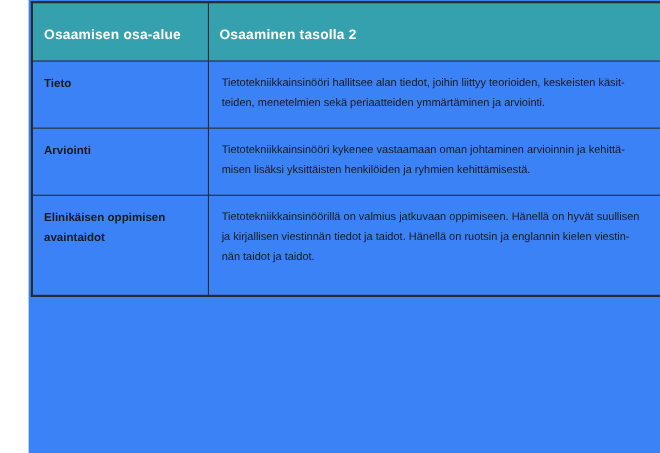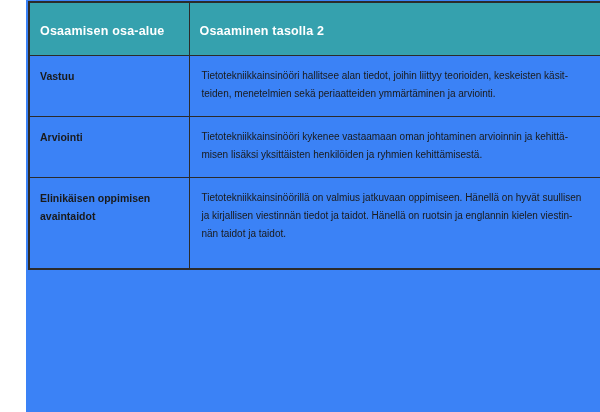--- a/index.html
+++ b/index.html
@@ -72,21 +72,21 @@
       <col class="c2">
     </colgroup>
     <thead>
       <tr>
         <th class="hdr-cell">Osaamisen osa-alue</th>
         <th class="hdr-cell">Osaaminen tasolla 2</th>
       </tr>
     </thead>
     <tbody>
       <tr class="h-r0">
-        <td class="label-cell">Vastuu</td>
+        <td class="label-cell">Tieto</td>
         <td class="text-cell">Tietotekniikkainsinööri hallitsee alan tiedot, joihin liittyy teorioiden, keskeisten käsit-
 teiden, menetelmien sekä periaatteiden ymmärtäminen ja arviointi.</td>
       </tr>
       <tr class="h-r3">
         <td class="label-cell">Arviointi</td>
         <td class="text-cell">Tietotekniikkainsinööri kykenee vastaamaan oman johtaminen arvioinnin ja kehittä-
 misen lisäksi yksittäisten henkilöiden ja ryhmien kehittämisestä.</td>
       </tr>
       <tr class="h-r4">
         <td class="label-cell">Elinikäisen oppimisen

